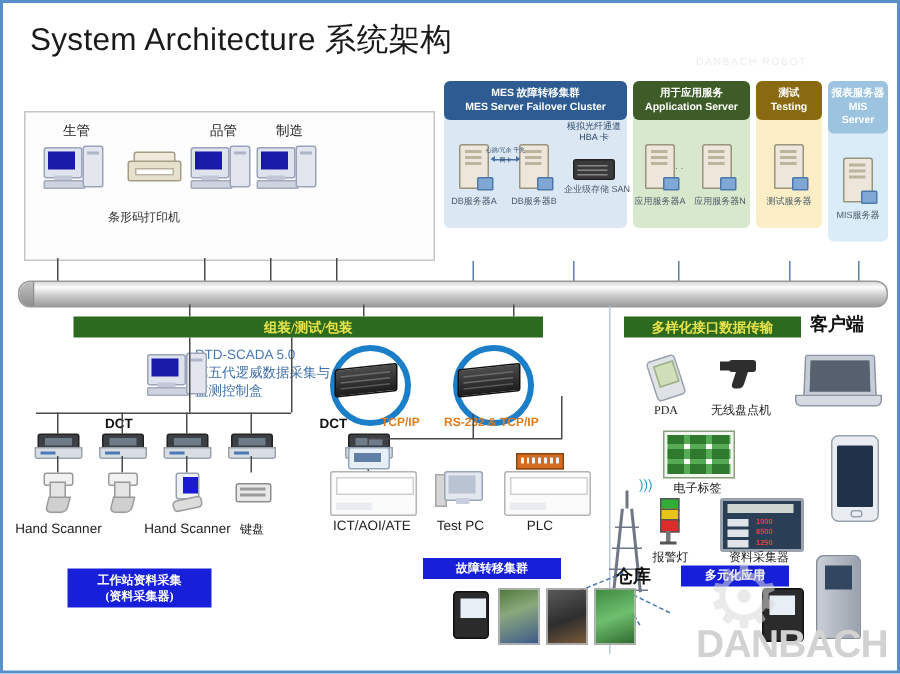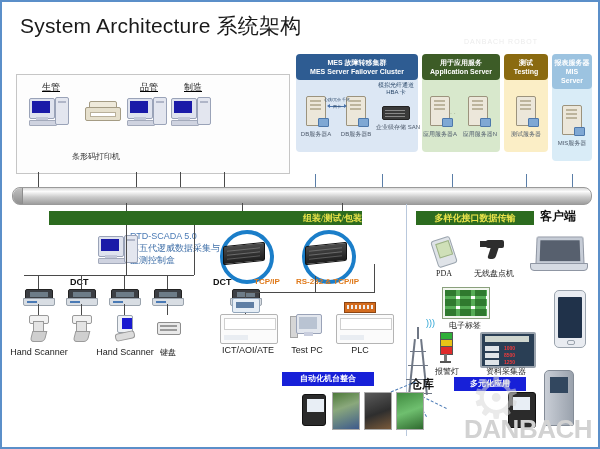--- a/index.html
+++ b/index.html
@@ -11,21 +11,21 @@
 
   
   #title{position:absolute;left:18px;top:10px;font-size:21px;color:#1a1a1a;
          letter-spacing:.2px;white-space:nowrap;}
 
   
   #erp-heading{position:absolute;left:14px;top:58px;font-size:11px;font-weight:bold;
                color:#111;white-space:nowrap;font-family:"Liberation Serif","DejaVu Serif",serif;}
   #erp-box{position:absolute;left:14px;top:72px;width:272px;height:98px;
            border:1px solid #c6c6c6;background:#fdfdfd;}
-  .pc-col{position:absolute;width:56px;text-align:center;text-decoration:underline;}
+  .pc-col{position:absolute;width:56px;text-align:center;}
   .pc-label{font-size:9px;color:#222;margin-bottom:2px;font-family:"Liberation Serif",serif;}
   .pc-ico{position:relative;width:44px;height:30px;margin:0 auto;}
   .pc-mon{position:absolute;left:0;top:2px;width:24px;height:19px;background:#dfe3ee;
           border:1px solid #9aa3b8;border-radius:2px;}
   .pc-scr{position:absolute;left:2px;top:2px;width:18px;height:12px;background:#1a1aa8;}
   .pc-stand{position:absolute;left:7px;top:21px;width:12px;height:3px;background:#c3c8d8;}
   .pc-kb{position:absolute;left:0px;top:24px;width:26px;height:4px;background:#cfd3e0;
          border:1px solid #a3aabb;border-radius:1px;}
   .pc-tower{position:absolute;left:26px;top:1px;width:12px;height:26px;background:#e3e6ef;
             border:1px solid #9aa3b8;border-radius:2px;}
@@ -242,21 +242,21 @@
           <div class="pc-kb"></div>
           <div class="pc-tower"></div>
       </div>
     </div>
 
     <div class="printer" style="left:68px;top:26px;">
       <div class="pr-top"></div>
         <div class="pr-bot"></div>
         <div class="pr-slot"></div>
     </div>
-    <div id="printer-label" style="left:55px;top:76px;font-family:Liberation Mono, monospace;">条形码打印机</div>
+    <div id="printer-label" style="left:55px;top:64px;font-family:Liberation Mono, monospace;">条形码打印机</div>
 
     <div class="pc-col" style="left:148px;top:6px;">
       <div class="pc-label">制造</div>
       <div class="pc-ico">
         <div class="pc-mon">
             <div class="pc-scr"></div>
           </div>
         <div class="pc-stand"></div>
           <div class="pc-kb"></div>
           <div class="pc-tower"></div>
@@ -350,21 +350,21 @@
   <div class="drop-line" style="left:313px;top:172px;height:14px;background:#5a7ea8;"></div>
   <div class="drop-line" style="left:380px;top:172px;height:14px;background:#5a7ea8;"></div>
   <div class="drop-line" style="left:450px;top:172px;height:14px;background:#5a7ea8;"></div>
   <div class="drop-line" style="left:524px;top:172px;height:14px;background:#5a7ea8;"></div>
   <div class="drop-line" style="left:570px;top:172px;height:14px;background:#5a7ea8;"></div>
 
   <div id="pipe">
     <div id="pipe-cap"></div>
   </div>
 
-  <div class="green-banner" style="left:47px;top:209px;width:313px;text-align:right;">组装/测试/包装</div>
+  <div class="green-banner" style="left:47px;top:209px;width:313px;">组装/测试/包装</div>
   <div class="drop-line" style="left:124px;top:201px;height:8px;"></div>
   <div class="drop-line" style="left:240px;top:201px;height:8px;"></div>
   <div class="drop-line" style="left:340px;top:201px;height:8px;"></div>
 
   <div id="scada-text">
     <div class="en">RTD-SCADA 5.0</div>
     <div>第五代逻威数据采集与监测控制盒</div>
   </div>
   <div class="pc-ico" style="position:absolute;left:96px;top:232px;">
     <div class="pc-mon">
@@ -445,20 +445,24 @@
         <div class="fx-scr"></div>
       </div>
       <div class="fx-base"></div>
     </div>
   <div class="keyb" style="left:155px;top:320px;"></div>
 
   <div class="devlbl" style="left:6px;top:345px;width:62px;">Hand Scanner</div>
   <div class="devlbl" style="left:94px;top:345px;width:58px;">Hand Scanner</div>
   <div class="devlbl devlbl-cn" style="left:152px;top:345px;width:28px;">键盘</div>
 
+  <div class="blue-banner" style="left:43px;top:377px;width:96px;height:24px;padding-top:2px;">
+    <div>工作站资料采集</div>
+    <div>(资料采集器)</div>
+  </div>
 
   <div class="drop-line" style="left:243px;top:302px;height:12px;"></div>
   <div style="position:absolute;left:243px;top:290px;width:130px;height:1px;background:#4a4a4a;"></div>
   <div class="drop-line" style="left:243px;top:290px;height:10px;"></div>
   <div class="drop-line" style="left:372px;top:262px;height:28px;"></div>
   <div class="drop-line" style="left:313px;top:274px;height:16px;"></div>
 
   <div class="mhead" style="left:230px;top:296px;"></div>
   <div class="machine" style="left:218px;top:312px;"></div>
   <div class="devlbl" style="left:208px;top:343px;width:76px;">ICT/AOI/ATE</div>
@@ -469,21 +473,21 @@
         <div class="tp-scr"></div>
       </div>
       <div class="tp-stand"></div>
     </div>
   <div class="devlbl" style="left:282px;top:343px;width:46px;">Test PC</div>
 
   <div class="plc-rack" style="left:342px;top:300px;"></div>
   <div class="machine" style="left:334px;top:312px;"></div>
   <div class="devlbl" style="left:338px;top:343px;width:40px;">PLC</div>
 
-  <div class="blue-banner" style="left:280px;top:370px;width:92px;height:13px;padding-top:1px;">自动化机台整合</div>
+  <div class="blue-banner" style="left:280px;top:370px;width:92px;height:13px;padding-top:1px;">故障转移集群</div>
 
   <div id="divider"></div>
 
   <div class="green-banner" style="left:414px;top:209px;width:118px;">多样化接口数据传输</div>
   <div id="client-title" style="left:538px;top:206px;">客户端</div>
 
   <div class="pda" style="left:432px;top:236px;"></div>
   <div class="devlbl devlbl-cn" style="left:420px;top:266px;width:44px;">PDA</div>
 
   <div class="gun" style="left:478px;top:238px;">

